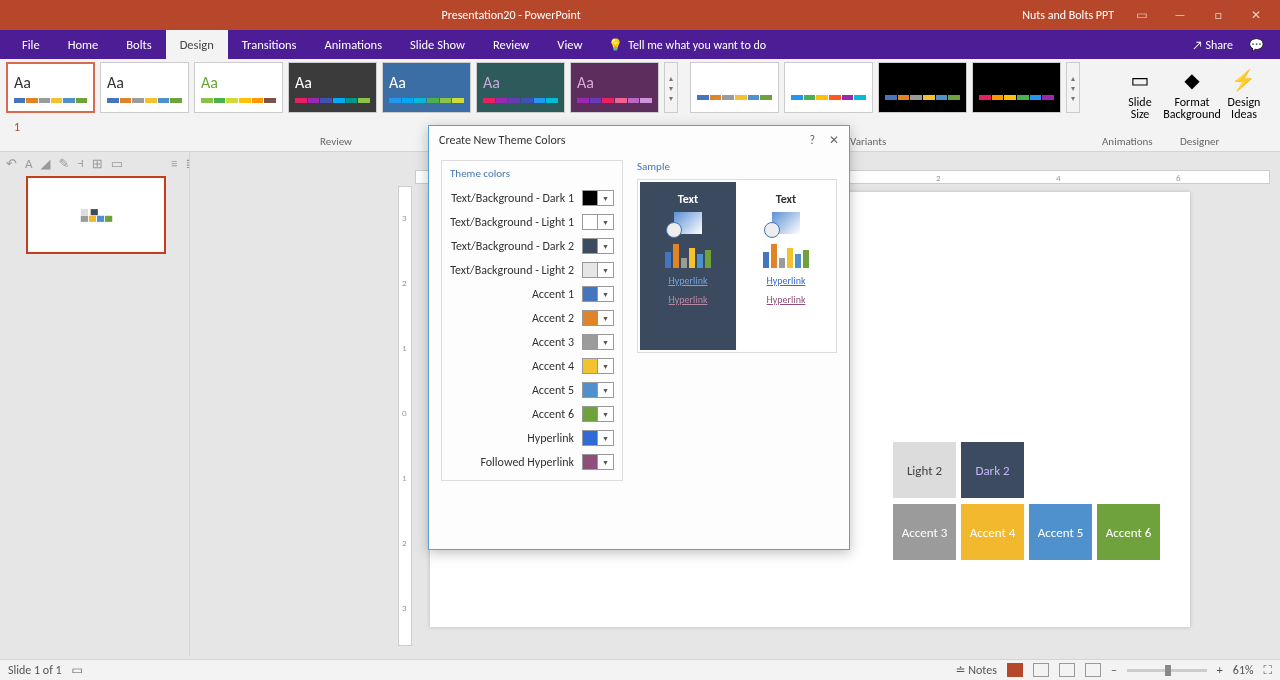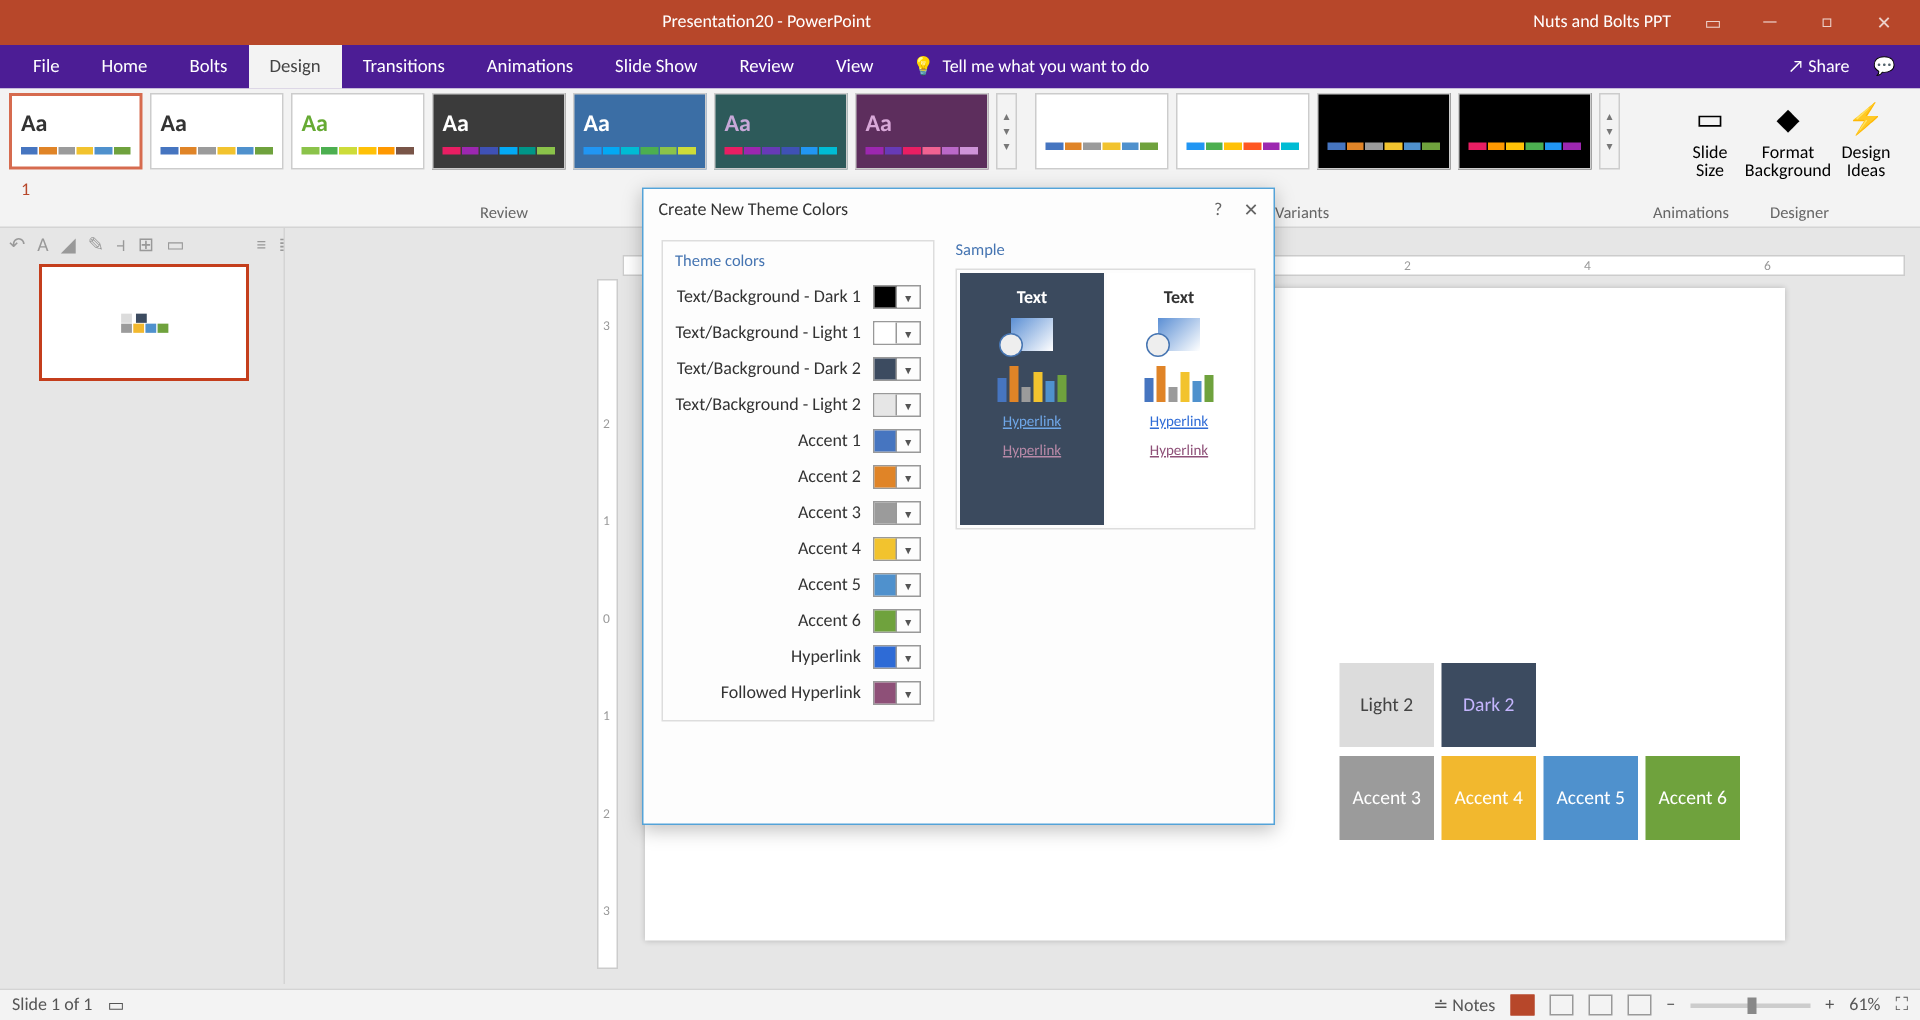--- a/index.html
+++ b/index.html
@@ -10,21 +10,21 @@
 .win-btn{width:20px;text-align:center;opacity:.75}
 .ribbon-tabs{height:29px;background:#4c1d95;display:flex;align-items:center;color:#fff;padding-left:8px}
 .rtab{height:29px;padding:0 14px;line-height:29px;cursor:pointer;font-size:12.5px}
 .rtab.active{background:#f3f3f3;color:#444}
 .tell{display:flex;align-items:center;gap:5px;padding:0 12px;font-size:12px}
 .share-area{margin-left:auto;display:flex;align-items:center;gap:16px;padding-right:16px}
 .ribbon{height:93px;background:#f3f3f3;border-bottom:1px solid #d4d4d4;display:flex;align-items:flex-start;padding:3px 6px 0;position:relative}
 .theme-thumbs{display:flex;gap:5px}
 .tt{width:89px;height:51px;border:1px solid #ccc;background:#fff;display:flex;flex-direction:column;justify-content:center;padding:6px;cursor:pointer}
 .tt.sel{border:2px solid #d66b4f}
-.aa{font-size:16px;font-weight:bold}
+.aa{font-size:16px;font-weight:normal}
 .colrow{height:5px;margin-top:6px;display:flex;gap:1px}
 .colrow i{flex:1}
 .variants{display:flex;gap:5px;margin-left:12px}
 .rgroup-lbl{position:absolute;bottom:3px;font-size:11px;color:#666}
 .rb-right{margin-left:auto;display:flex;gap:8px;padding:4px 8px}
 .rbtn{width:44px;display:flex;flex-direction:column;align-items:center;gap:2px;font-size:11px;text-align:center;line-height:12px}
 .rico{width:28px;height:28px;display:flex;align-items:center;justify-content:center;font-size:20px}
 .qat{position:absolute;top:151px;left:6px;height:24px;display:flex;align-items:center;gap:8px;color:#999}
 .qat span{font-size:13px}
 .workspace{position:absolute;top:152px;left:0;right:0;bottom:24px;display:flex}

